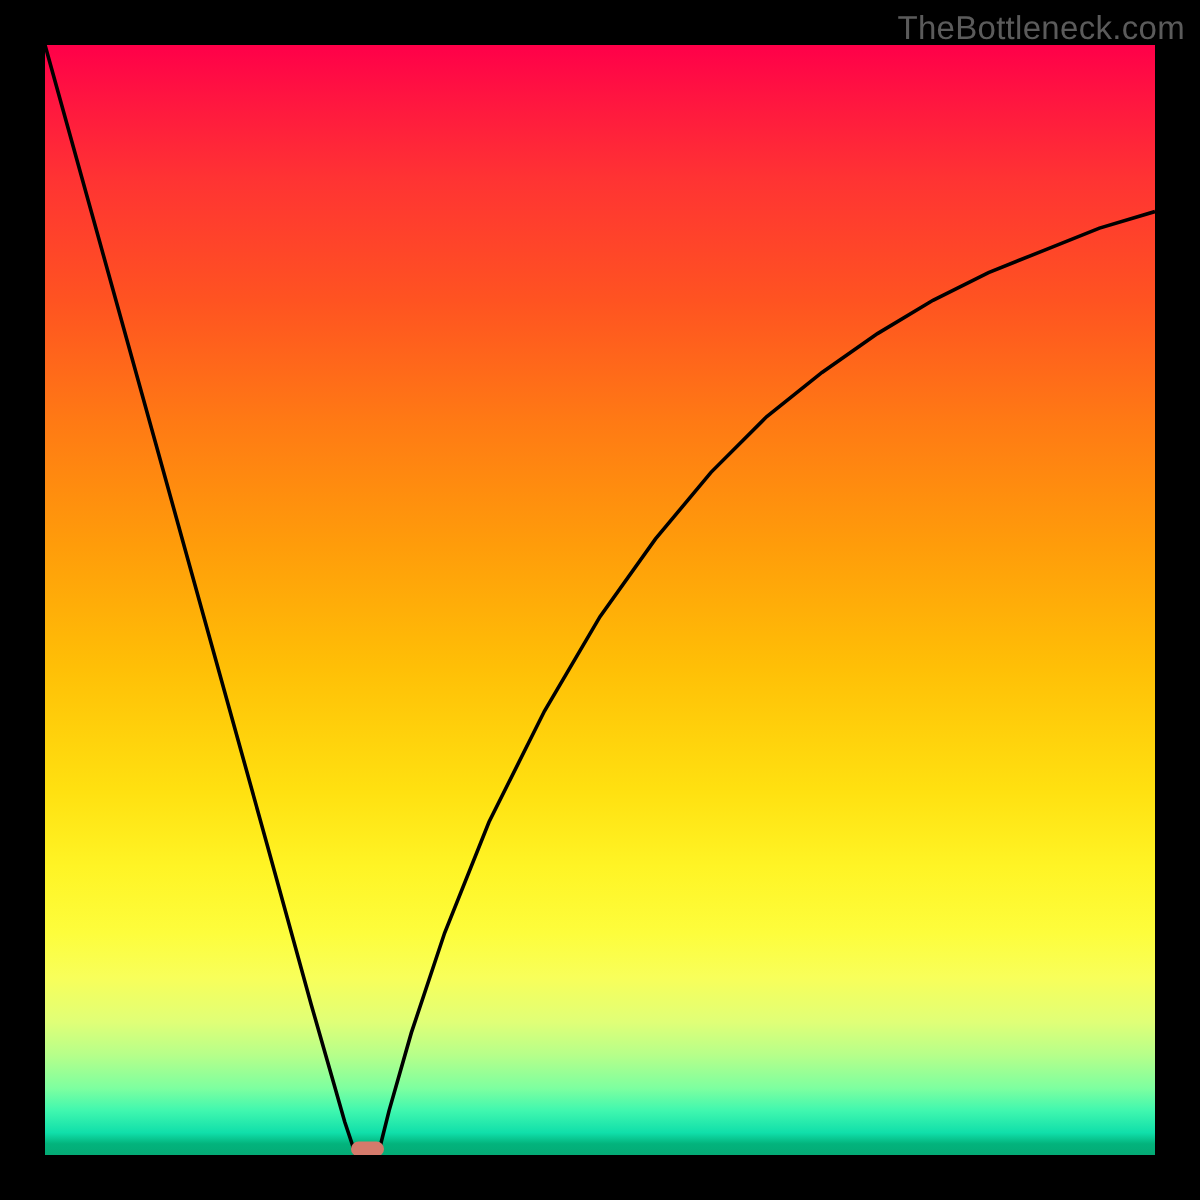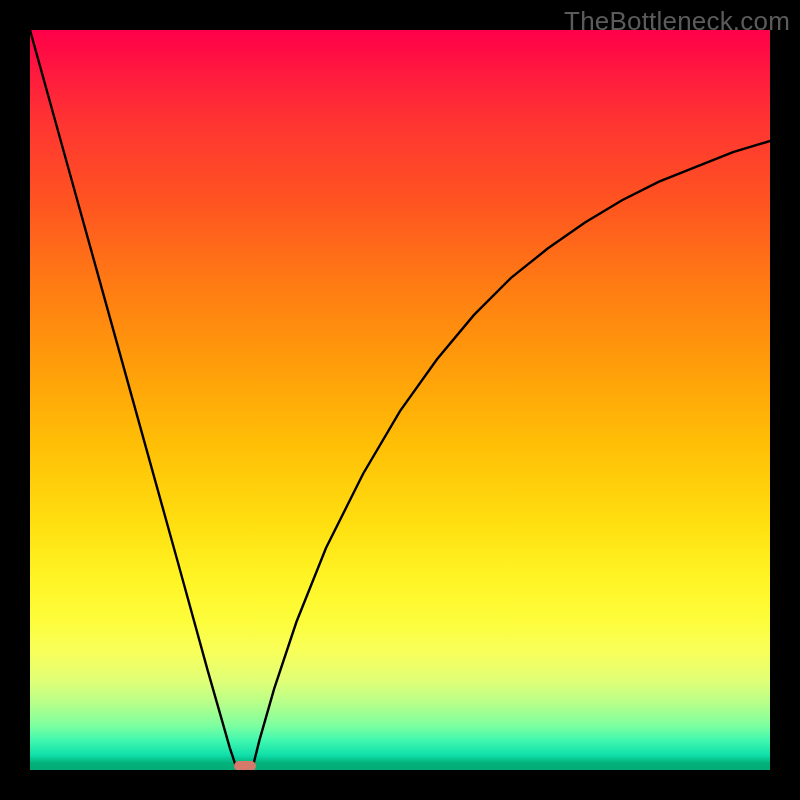--- a/index.html
+++ b/index.html
@@ -61,21 +61,21 @@
     height: 10px;
     border-radius: 5px;
     background: #d57a6b;
     transform: translate(-50%, -50%);
   }
   .watermark {
     position: absolute;
     top: 6px;
     right: 10px;
     color: #5b5b5b;
-    font-size: 26px;
+    font-size: 22px;
     font-weight: 500;
     letter-spacing: 0.2px;
     user-select: none;
   }
 </style>
 </head>
 <body>
 
 <div class="frame">
 

